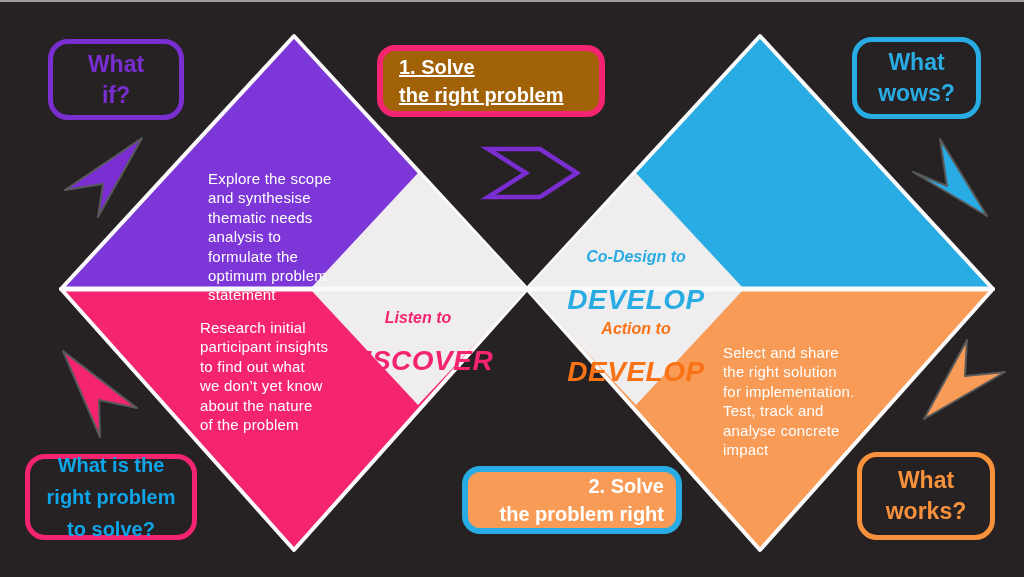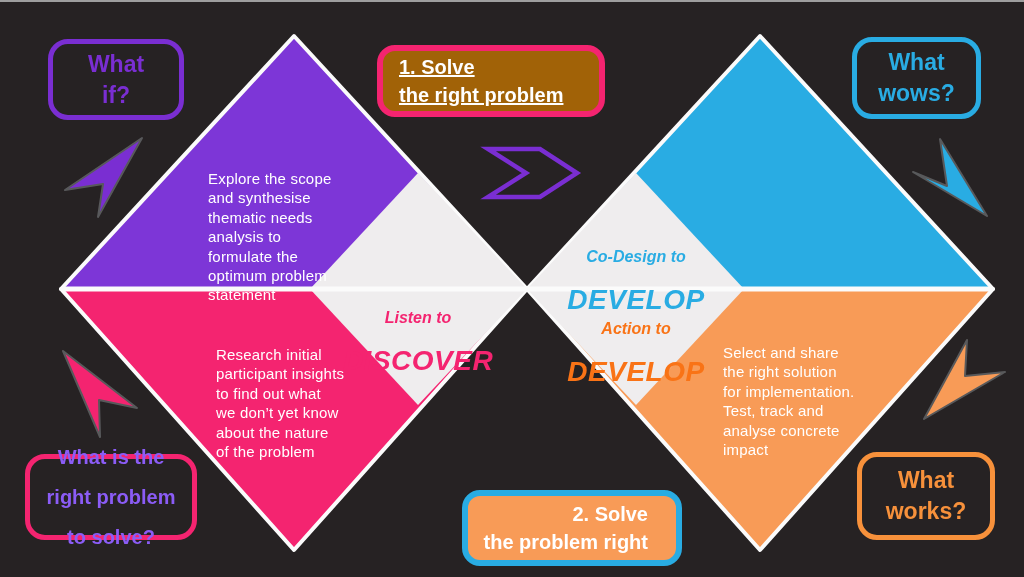--- a/index.html
+++ b/index.html
@@ -54,42 +54,42 @@
 
     <polygon points="488,147 540,147 577,171 540,195 488,195 526,171" fill="none" stroke="#7A2ED2" stroke-width="4.5" stroke-linejoin="miter"></polygon>
   </svg>
 
   <div class="badge q" style="left:48px;top:37px;width:136px;height:81px;border:5px solid #7A2ED2;color:#7A2ED2;">What
 if?</div>
 
   <div class="badge q" style="left:852px;top:35px;width:129px;height:82px;border:5px solid #29ACE3;color:#29ACE3;">What
 wows?</div>
 
-  <div class="badge q" style="left:25px;top:452px;width:172px;height:86px;border:5px solid #F42470;color:#8b5cf6;font-size:20px;line-height:40px;">What is the
+  <div class="badge q" style="left:25px;top:452px;width:172px;height:86px;border:5px solid #F42470;color:#0ea5e9;font-size:20px;line-height:32px;">What is the
 right problem
 to solve?</div>
 
   <div class="badge q" style="left:857px;top:450px;width:138px;height:88px;border:5px solid #F7913B;color:#F7913B;">What
 works?</div>
 
   <div class="badge solve" style="left:377px;top:43px;width:228px;height:72px;background:#a16207;border:6px solid #F42470;text-align:left;padding-left:16px;text-decoration:underline;">1. Solve
 the right problem</div>
 
-  <div class="badge solve" style="left:462px;top:464px;width:220px;height:76px;background:#F89B57;border:6px solid #29ACE3;text-align:right;padding-right:28px;margin-top:24px;">2. Solve
+  <div class="badge solve" style="left:462px;top:464px;width:220px;height:68px;background:#F89B57;border:6px solid #29ACE3;text-align:right;padding-right:12px;">2. Solve
 the problem right</div>
 
   <div class="txt body-text" style="left:208px;top:143px;width:142px;margin-top:24px;">Explore the scope
 and synthesise
 thematic needs
 analysis to
 formulate the
 optimum problem
 statement</div>
 
-  <div class="txt body-text" style="left:216px;top:316px;width:146px;margin-top:27px;">Research initial
+  <div class="txt body-text" style="left:200px;top:316px;width:146px;">Research initial
 participant insights
 to  find out what
 we don’t yet know
 about the nature
 of the problem</div>
 
 
   <div class="txt body-text" style="left:723px;top:341px;width:145px;">Select and share
 the right solution
 for implementation.

